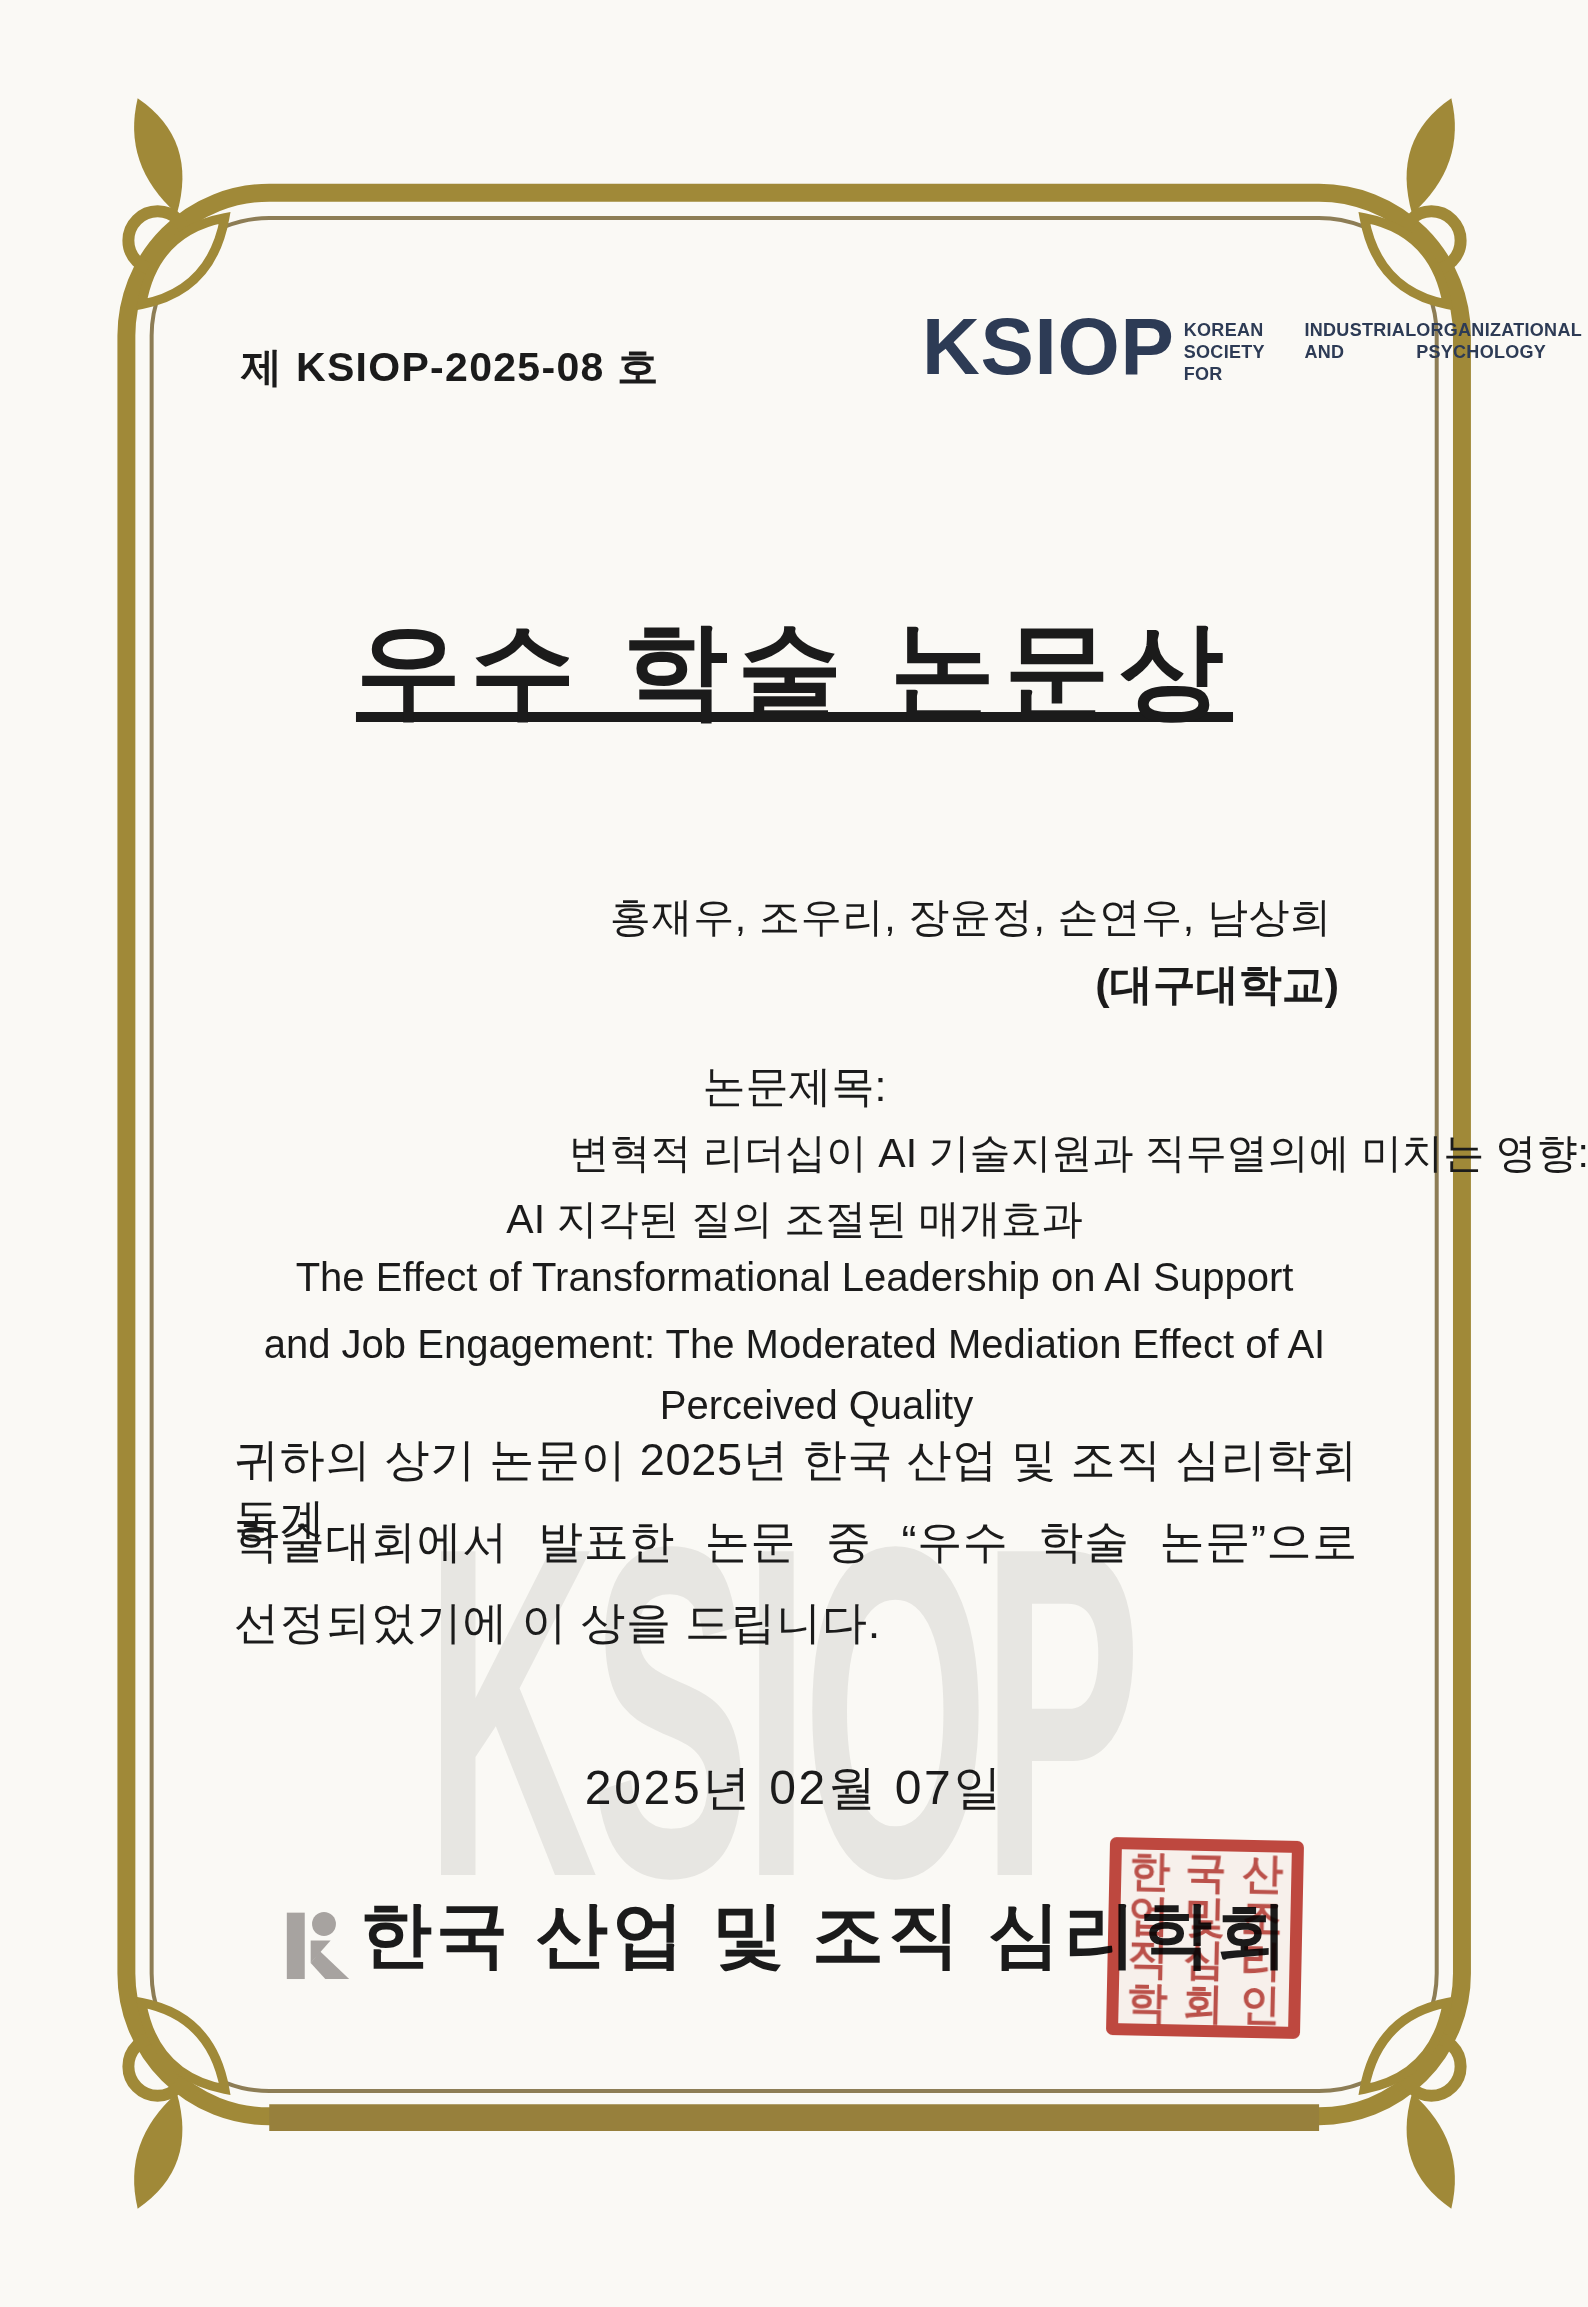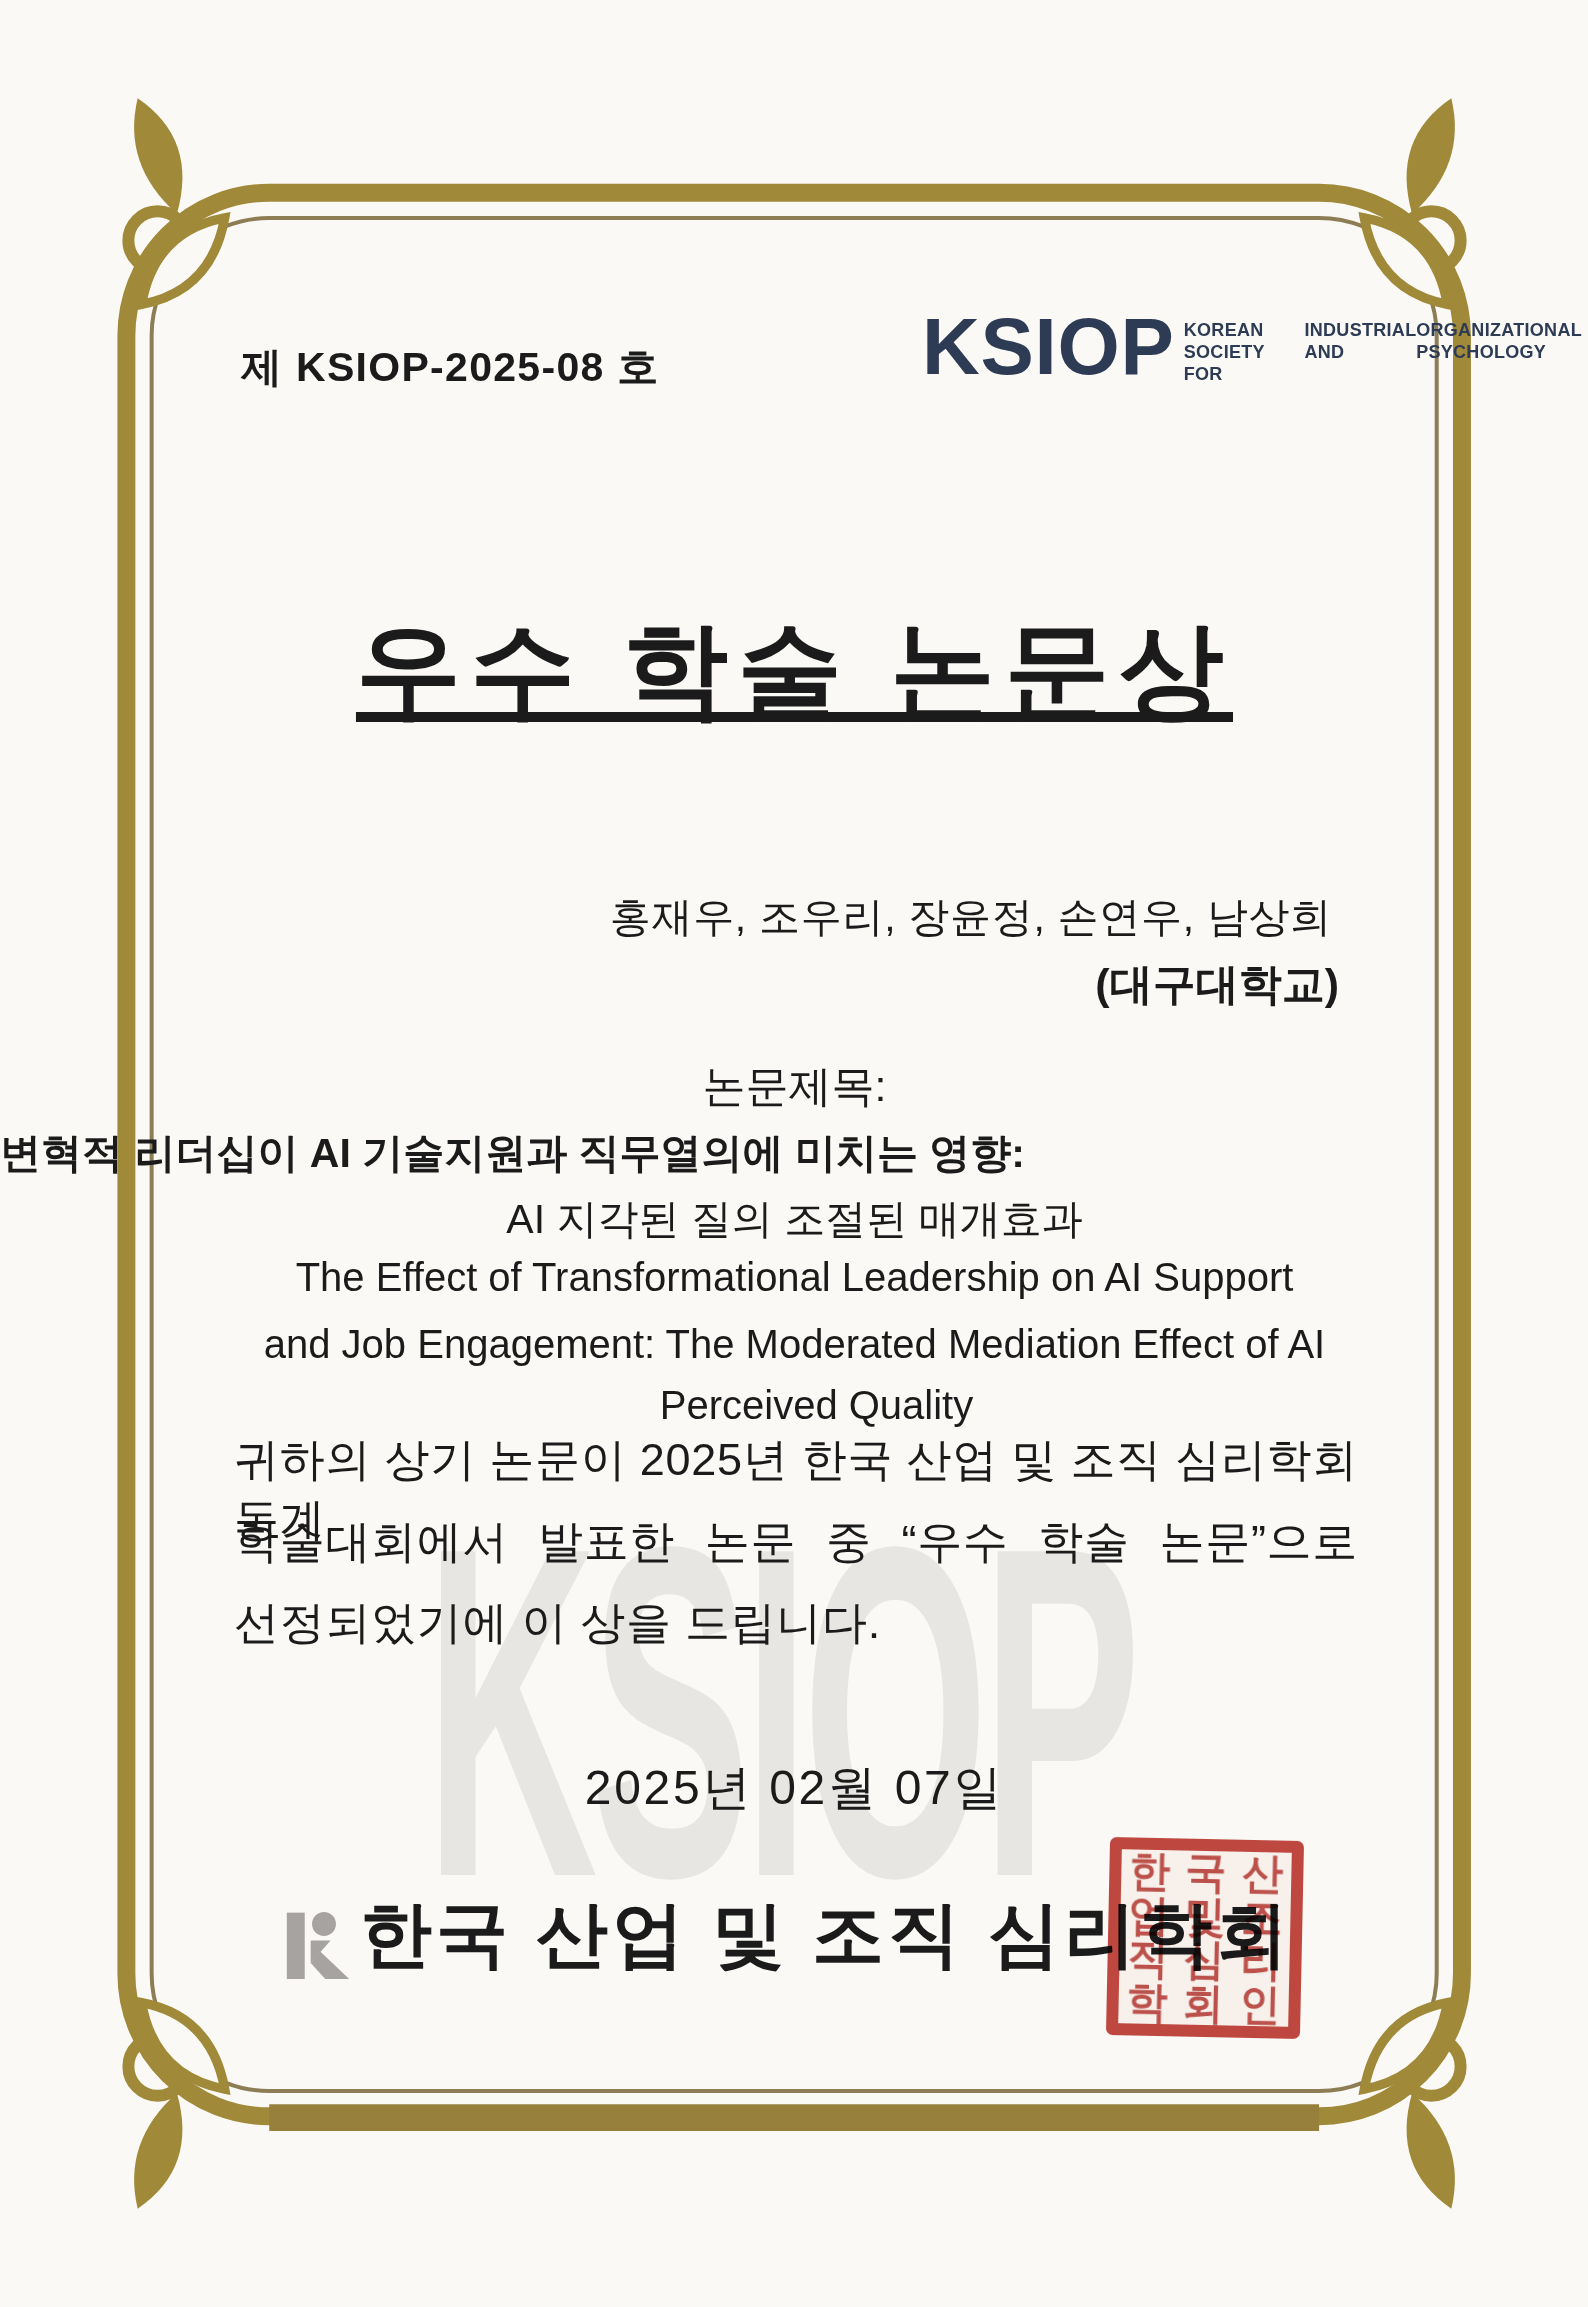--- a/index.html
+++ b/index.html
@@ -62,22 +62,22 @@
   .affiliation{
     position:absolute;right:250px;top:956px;
     font-size:43px;font-weight:800;
     text-align:right;z-index:3;
   }
   .paper-label{
     position:absolute;left:0;top:1058px;width:1589px;text-align:center;
     font-size:43px;font-weight:500;z-index:3;
   }
   .paper-ko-1{
-    position:absolute;left:0;top:1126px;width:1589px;text-align:left;
-    font-size:41px;font-weight:700;z-index:3;
+    position:absolute;left:0;top:1126px;width:1589px;text-align:right;
+    font-size:41px;font-weight:400;z-index:3;
   }
   .paper-ko-2{
     position:absolute;left:0;top:1192px;width:1589px;text-align:center;
     font-size:41px;font-weight:500;z-index:3;
   }
   .paper-en-1{
     position:absolute;left:0;top:1255px;width:1589px;text-align:center;
     font-size:40px;font-weight:400;z-index:3;
   }
   .paper-en-2{

